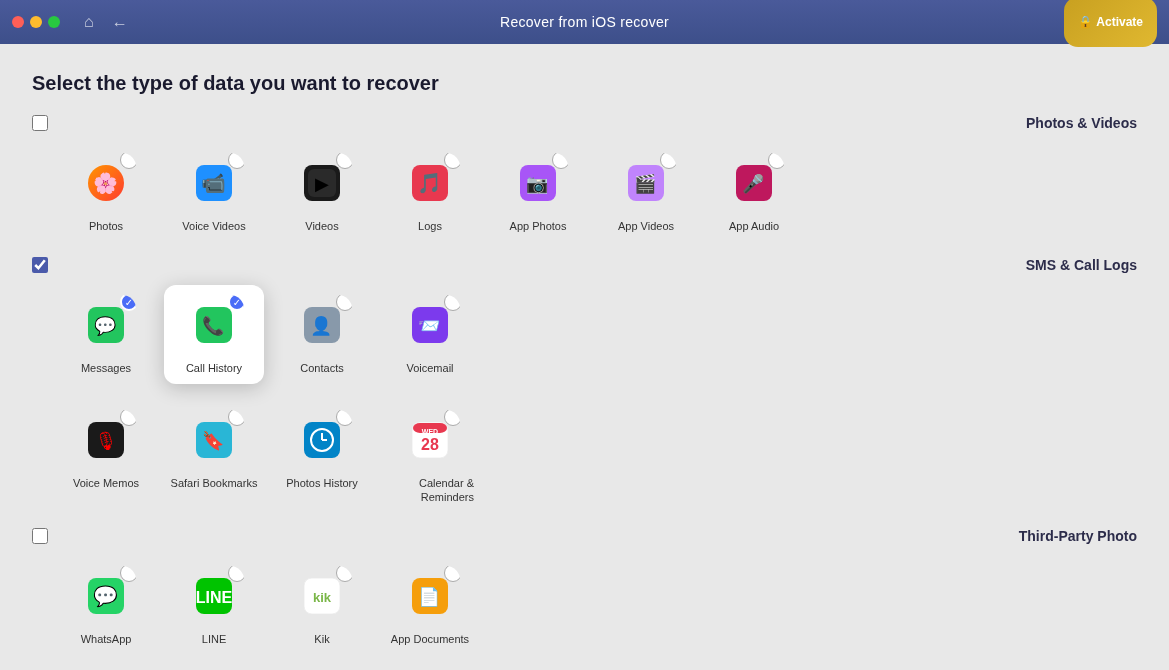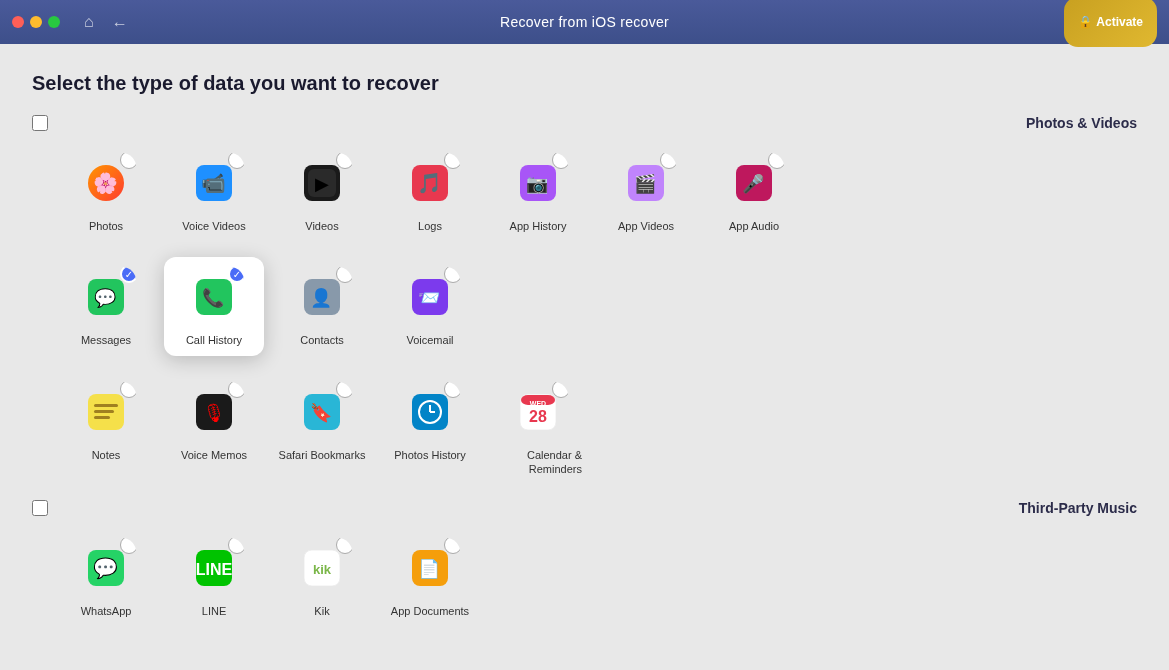--- a/index.html
+++ b/index.html
@@ -252,102 +252,94 @@
             <span class="app-name">Logs</span>
           </div>
           <div class="app-item">
             <div class="app-icon-wrapper">
               <svg width="36" height="36" viewBox="0 0 36 36">
                 <rect width="36" height="36" rx="8" fill="#a855f7"></rect>
                 <text x="18" y="25" text-anchor="middle" font-size="18">📷</text>
               </svg>
               <div class="app-check unchecked"></div>
             </div>
-            <span class="app-name">App History</span>
+            <span class="app-name">App Photos</span>
           </div>
           <div class="app-item">
             <div class="app-icon-wrapper">
               <svg width="36" height="36" viewBox="0 0 36 36">
                 <rect width="36" height="36" rx="8" fill="#c084fc"></rect>
                 <text x="18" y="25" text-anchor="middle" font-size="18">🎬</text>
               </svg>
               <div class="app-check unchecked"></div>
             </div>
             <span class="app-name">App Videos</span>
           </div>
           <div class="app-item">
             <div class="app-icon-wrapper">
               <svg width="36" height="36" viewBox="0 0 36 36">
                 <rect width="36" height="36" rx="8" fill="#be185d"></rect>
                 <text x="18" y="25" text-anchor="middle" font-size="18">🎤</text>
               </svg>
               <div class="app-check unchecked"></div>
             </div>
             <span class="app-name">App Audio</span>
+          </div>
+        </div>
+      </div>
+      <div class="category-section">
+        <div class="category-header">
+          <input type="checkbox" class="category-checkbox" checked="" style="">
+          <span class="category-label">SMS &amp; Call Logs</span>
+        </div>
+        <div class="app-grid">
+          <div class="app-item">
+            <div class="app-icon-wrapper">
+              <svg width="36" height="36" viewBox="0 0 36 36">
+                <rect width="36" height="36" rx="8" fill="#22c55e"></rect>
+                <text x="18" y="25" text-anchor="middle" font-size="18">💬</text>
+              </svg>
+              <div class="app-check">✓</div>
+            </div>
+            <span class="app-name">Messages</span>
+          </div>
+          <div class="app-item selected-item">
+            <div class="app-icon-wrapper">
+              <svg width="36" height="36" viewBox="0 0 36 36">
+                <rect width="36" height="36" rx="8" fill="#22c55e"></rect>
+                <text x="18" y="25" text-anchor="middle" font-size="18">📞</text>
+              </svg>
+              <div class="app-check">✓</div>
+            </div>
+            <span class="app-name">Call History</span>
+          </div>
+          <div class="app-item">
+            <div class="app-icon-wrapper">
+              <svg width="36" height="36" viewBox="0 0 36 36">
+                <rect width="36" height="36" rx="8" fill="#8899aa"></rect>
+                <text x="18" y="25" text-anchor="middle" font-size="18">👤</text>
+              </svg>
+              <div class="app-check unchecked"></div>
+            </div>
+            <span class="app-name">Contacts</span>
+          </div>
+          <div class="app-item">
+            <div class="app-icon-wrapper">
+              <svg width="36" height="36" viewBox="0 0 36 36">
+                <rect width="36" height="36" rx="8" fill="#7c3aed"></rect>
+                <text x="18" y="25" text-anchor="middle" font-size="18">📨</text>
+              </svg>
+              <div class="app-check unchecked"></div>
+            </div>
+            <span class="app-name">Voicemail</span>
           </div>
         </div>
       </div>
       <div class="category-section">
         <div class="app-grid">
-          <div class="app-item">
-            <div class="app-icon-wrapper">
-              <svg width="36" height="36" viewBox="0 0 36 36">
-                <rect width="36" height="36" rx="8" fill="#22c55e"></rect>
-                <text x="18" y="25" text-anchor="middle" font-size="18">💬</text>
-              </svg>
-              <div class="app-check">✓</div>
-            </div>
-            <span class="app-name">Messages</span>
-          </div>
-          <div class="app-item selected-item">
-            <div class="app-icon-wrapper">
-              <svg width="36" height="36" viewBox="0 0 36 36">
-                <rect width="36" height="36" rx="8" fill="#22c55e"></rect>
-                <text x="18" y="25" text-anchor="middle" font-size="18">📞</text>
-              </svg>
-              <div class="app-check">✓</div>
-            </div>
-            <span class="app-name">Call History</span>
-          </div>
-          <div class="app-item">
-            <div class="app-icon-wrapper">
-              <svg width="36" height="36" viewBox="0 0 36 36">
-                <rect width="36" height="36" rx="8" fill="#8899aa"></rect>
-                <text x="18" y="25" text-anchor="middle" font-size="18">👤</text>
-              </svg>
-              <div class="app-check unchecked"></div>
-            </div>
-            <span class="app-name">Contacts</span>
-          </div>
-          <div class="app-item">
-            <div class="app-icon-wrapper">
-              <svg width="36" height="36" viewBox="0 0 36 36">
-                <rect width="36" height="36" rx="8" fill="#7c3aed"></rect>
-                <text x="18" y="25" text-anchor="middle" font-size="18">📨</text>
-              </svg>
-              <div class="app-check unchecked"></div>
-            </div>
-            <span class="app-name">Voicemail</span>
-          </div>
-        </div>
-      </div>
-      <div class="category-section">
-        <div class="app-grid">
-          <div class="app-item">
-            <div class="app-icon-wrapper">
-              <svg width="36" height="36" viewBox="0 0 36 36">
-                <rect width="36" height="36" rx="8" fill="#f5e04a"></rect>
-                <rect x="6" y="10" width="24" height="3" rx="1.5" fill="#a08020"></rect>
-                <rect x="6" y="16" width="20" height="3" rx="1.5" fill="#a08020"></rect>
-                <rect x="6" y="22" width="16" height="3" rx="1.5" fill="#a08020"></rect>
-              </svg>
-              <div class="app-check unchecked"></div>
-            </div>
-            <span class="app-name">Notes</span>
-          </div>
           <div class="app-item">
             <div class="app-icon-wrapper">
               <svg width="36" height="36" viewBox="0 0 36 36">
                 <rect width="36" height="36" rx="8" fill="#1a1a1a"></rect>
                 <text x="18" y="25" text-anchor="middle" font-size="18" fill="red">🎙</text>
               </svg>
               <div class="app-check unchecked"></div>
             </div>
             <span class="app-name">Voice Memos</span>
           </div>
@@ -383,21 +375,21 @@
               </svg>
               <div class="app-check unchecked"></div>
             </div>
             <span class="app-name">Calendar &amp; Reminders</span>
           </div>
         </div>
       </div>
       <div class="category-section">
         <div class="category-header">
           <input type="checkbox" class="category-checkbox" style="">
-          <span class="category-label">Third-Party Music</span>
+          <span class="category-label">Third-Party Photo</span>
         </div>
         <div class="app-grid">
           <div class="app-item">
             <div class="app-icon-wrapper">
               <svg width="36" height="36" viewBox="0 0 36 36">
                 <rect width="36" height="36" rx="8" fill="#25d366"></rect>
                 <text x="18" y="25" text-anchor="middle" font-size="20">💬</text>
               </svg>
               <div class="app-check unchecked"></div>
             </div>

